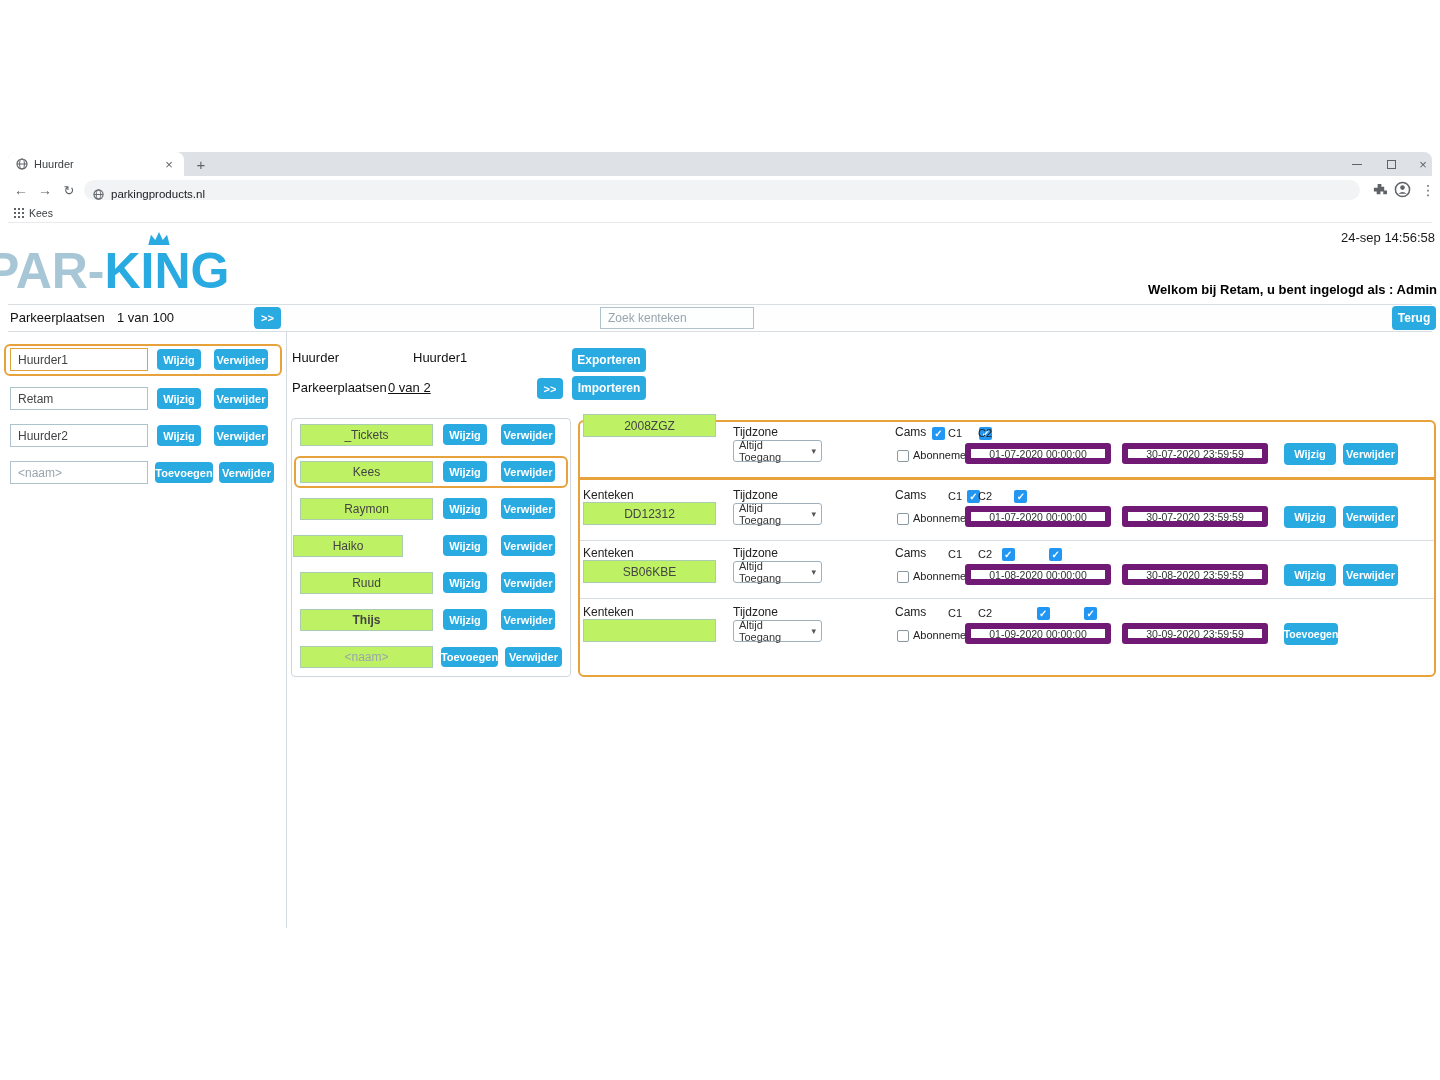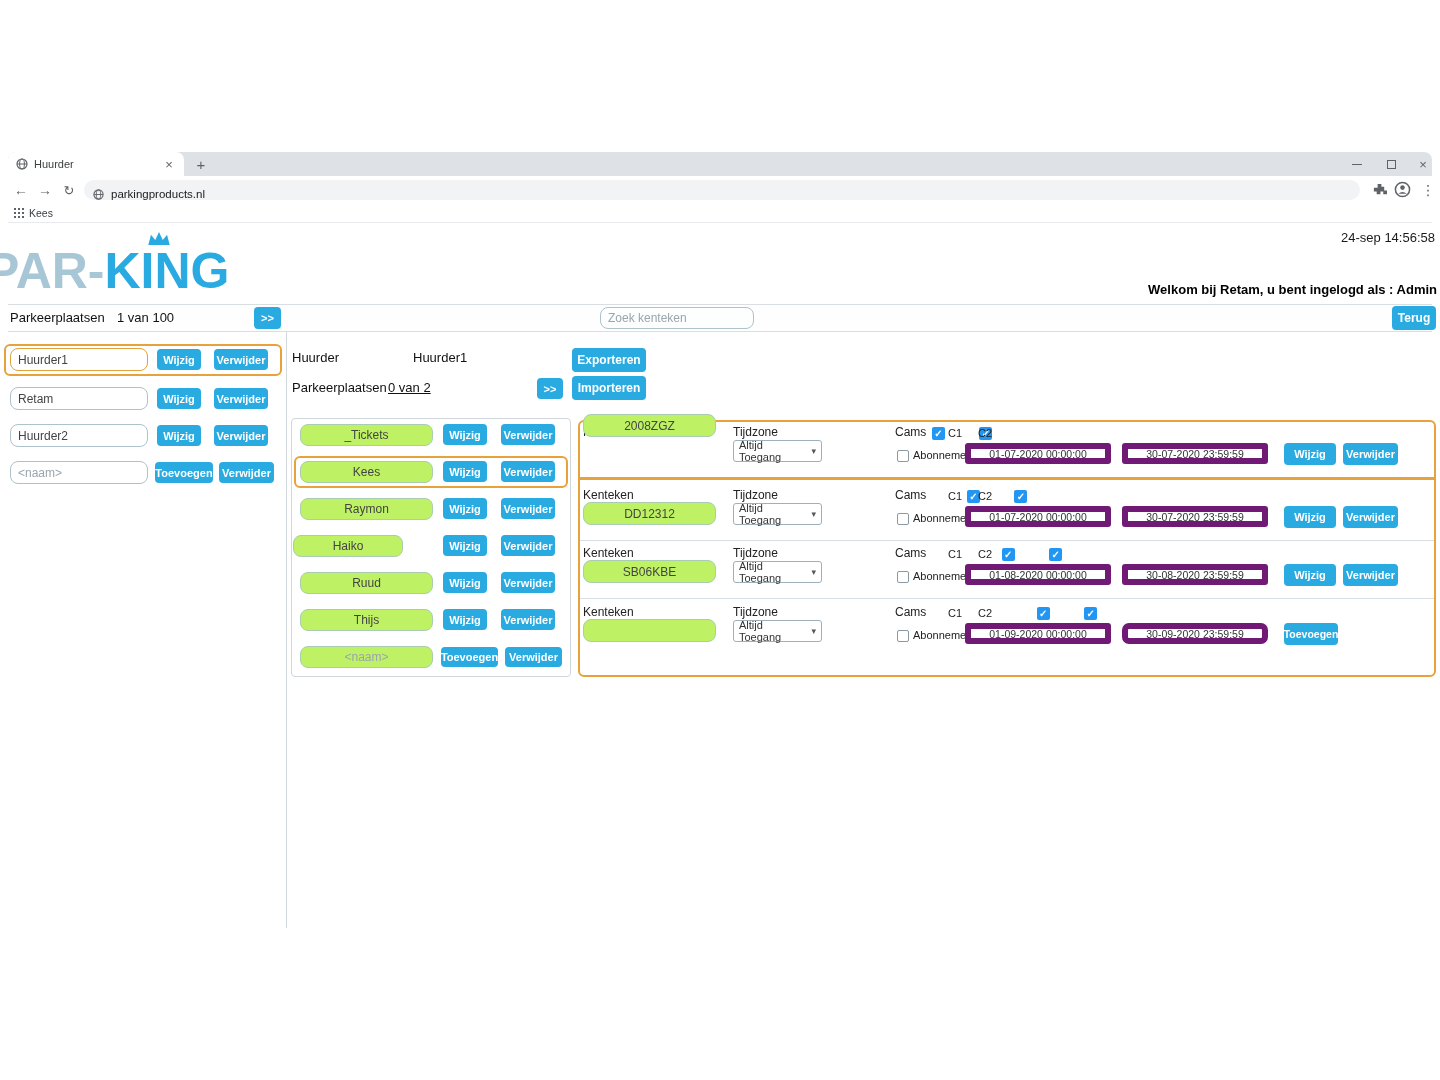--- a/index.html
+++ b/index.html
@@ -23,21 +23,21 @@
   .max-box{width:9px;height:9px;border:1px solid #5F6368;}
   .omnibox{background:#F1F3F4;border-radius:10px;display:flex;align-items:flex-end;padding:0 9px;gap:7px;}
   .omni-url{font-size:11.5px;color:#202124;}
   .bookmarks{background:#fff;border-bottom:1px solid #E8EAED;}
   .bk-label{font-size:10.5px;color:#3C4043;}
   
   .btn{background:#29ABE2;color:#fff;border:none;border-radius:4px;font-size:11px;font-weight:700;
        display:flex;align-items:center;justify-content:center;cursor:pointer;font-family:inherit;
        white-space:nowrap;overflow:hidden;}
   .btn.big{font-size:12px;}
-  input.fld{border:1px solid #AEC2CC;border-radius:8px;background:#FEFFFE;font-size:12px;color:#444;
+  input.fld{border:1px solid #AEC2CC;border-radius:0;background:#FEFFFE;font-size:12px;color:#444;
             padding:0 7px;font-family:inherit;outline:none;}
   input.fld::placeholder{color:#9AA5AD;}
   input.green{border-color:#A9CDB0;background:#bef264;text-align:center;}
   input.sel{border-color:#E0A33C;}
   .sel-outline{border:2px solid #E8A23B;border-radius:6px;pointer-events:none;background:transparent;}
   .lbl{font-size:12px;color:#222;white-space:nowrap;}
   .lbl13{font-size:13px;color:#111;white-space:nowrap;}
   .small-lbl{font-size:11px;color:#222;white-space:nowrap;}
   .selectbox{border:1px solid #9FB0BA;border-radius:3px;background:#fff;display:flex;align-items:center;
              justify-content:space-between;font-size:11px;color:#333;padding:0 5px;cursor:pointer;}
@@ -189,21 +189,21 @@
   <button class="btn abs" style="left:501px;top:498px;width:54px;height:21px;">Verwijder</button>
 
   <input class="fld green abs" style="left: 293px; top: 535px; width: 110px; height: 22px;" value="Haiko">
   <button class="btn abs" style="left:443px;top:535px;width:44px;height:21px;">Wijzig</button>
   <button class="btn abs" style="left:501px;top:535px;width:54px;height:21px;">Verwijder</button>
 
   <input class="fld green abs" style="left: 300px; top: 572px; width: 133px; height: 22px;" value="Ruud">
   <button class="btn abs" style="left:443px;top:572px;width:44px;height:21px;">Wijzig</button>
   <button class="btn abs" style="left:501px;top:572px;width:54px;height:21px;">Verwijder</button>
 
-  <input class="fld green abs" style="left: 300px; top: 609px; width: 133px; height: 22px;" value="Thijs">
+  <input class="fld green abs" style="left: 300px; top: 609px; width: 133px; height: 22px; font-weight: bold;" value="Thijs">
   <button class="btn abs" style="left:443px;top:609px;width:44px;height:21px;">Wijzig</button>
   <button class="btn abs" style="left:501px;top:609px;width:54px;height:21px;">Verwijder</button>
 
   <input class="fld green abs" style="left: 300px; top: 646px; width: 133px; height: 22px;" placeholder="&lt;naam&gt;">
   <button class="btn abs" style="left:441px;top:647px;width:57px;height:20px;">Toevoegen</button>
   <button class="btn abs" style="left:505px;top:647px;width:57px;height:20px;">Verwijder</button>
 
   
   <div class="kbox abs" style="left:578px;top:420px;width:858px;height:257px;"></div>
 
@@ -331,21 +331,21 @@
   <span class="small-lbl abs" style="left:913px;top:629px;">Abonnement</span>
   <div class="datebox abs" style="left:965px;top:623px;width:146px;height:21px;">
     <span>01-09-2020 00:00:00</span>
     <svg width="11" height="11" viewBox="0 0 12 12">
         <rect x="1" y="2.5" width="10" height="8.5" rx="1" fill="none" stroke="#555"></rect>
         <line x1="1" y1="5" x2="11" y2="5" stroke="#555"></line>
         <line x1="3.5" y1="1" x2="3.5" y2="3" stroke="#555"></line>
         <line x1="8.5" y1="1" x2="8.5" y2="3" stroke="#555"></line>
       </svg>
   </div>
-  <div class="datebox abs" style="left:1122px;top:623px;width:146px;height:21px;border-radius:7px;">
+  <div class="datebox abs" style="left:1122px;top:623px;width:146px;height:21px;">
     <span>30-09-2020 23:59:59</span>
     <svg width="11" height="11" viewBox="0 0 12 12">
         <rect x="1" y="2.5" width="10" height="8.5" rx="1" fill="none" stroke="#555"></rect>
         <line x1="1" y1="5" x2="11" y2="5" stroke="#555"></line>
         <line x1="3.5" y1="1" x2="3.5" y2="3" stroke="#555"></line>
         <line x1="8.5" y1="1" x2="8.5" y2="3" stroke="#555"></line>
       </svg>
   </div>
   <button class="btn abs" style="left:1284px;top:623px;width:54px;height:22px;font-size:10.5px;">Toevoegen</button>
 

